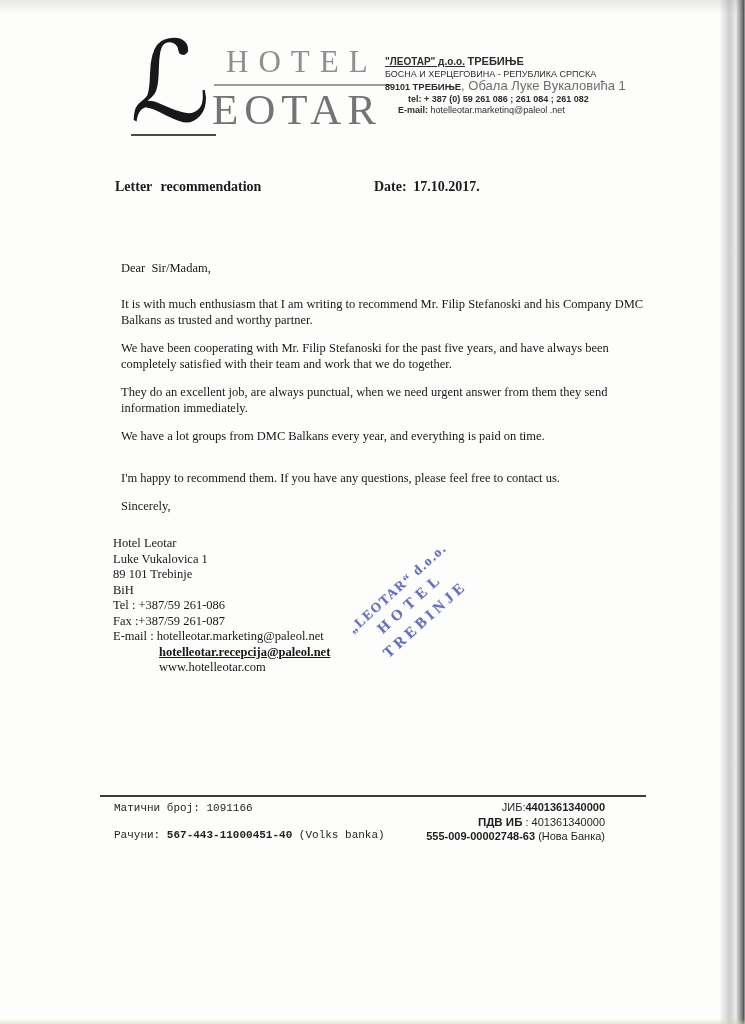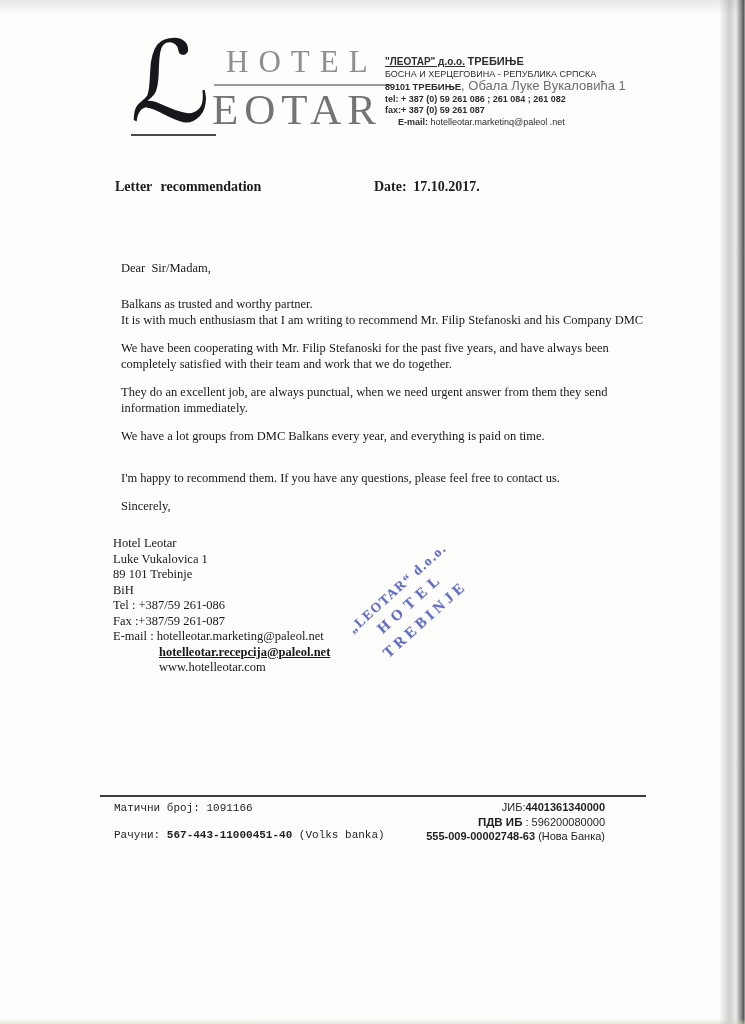--- a/index.html
+++ b/index.html
@@ -25,21 +25,21 @@
   .logo-rule2{position:absolute;left:131px;top:134px;width:85px;height:2px;background:#4a4a4a;}
 
   
   .hq{position:absolute;left:385px;top:56px;width:270px;
     font-family:"Liberation Sans",sans-serif;font-size:9px;line-height:11.5px;color:#2d2d2d;}
   .hq .l1a{font-size:10px;font-weight:bold;text-decoration:underline;}
   .hq .l1b{font-size:11px;font-weight:bold;}
   .hq .zip{font-weight:bold;}
   .hq .city{font-weight:bold;font-size:9.5px;}
   .hq .street{color:#6d6d6d;font-size:13px;text-align:center;}
-  .hq .semi{font-weight:600;}
+  .hq .semi{font-weight:600;margin-left:23px;}
   .hq .email-label{font-weight:bold;margin-left:13px;}
 
   
   .subject{position:absolute;left:115px;top:179px;font-size:14px;font-weight:bold;word-spacing:5px;}
   .date{position:absolute;left:374px;top:179px;font-size:14px;font-weight:bold;word-spacing:3px;}
 
   
   .bt{position:absolute;left:113px;top:260px;font-size:12.5px;line-height:16px;color:#181818;}
   .bt .line{white-space:nowrap;}
   .bt .para{margin:0 0 12px 8px;}
@@ -89,35 +89,34 @@
     <div>
       <span class="l1a">"ЛЕОТАР" д.о.о.</span>
       <span class="l1b">ТРЕБИЊЕ</span>
     </div>
     <div>БОСНА И ХЕРЦЕГОВИНА - РЕПУБЛИКА СРПСКА</div>
     <div>
       <span class="zip">89101</span>
       <span class="city">ТРЕБИЊЕ</span><span class="street">, Обала Луке Вукаловића 1</span>
     </div>
     <div class="semi">tel: + 387 (0) 59 261 086 ; 261 084 ; 261 082</div>
-    <div class="semi">fax:+ 387 (0) 59 261 087</div>
     <div>
       <span class="email-label">E-mail:</span>
       <span>hotelleotar.marketinq@paleol .net</span>
     </div>
   </div>
 
   <div class="subject">Letter recommendation</div>
   <div class="date">Date: 17.10.2017.</div>
 
   <div class="bt">
     <div class="para salutation">Dear Sir/Madam,</div>
     <div class="para">
+      <div class="line">It is with much enthusiasm that I am writing to recommend Mr. Filip Stefanoski and his Company DMC</div>
       <div class="line">Balkans as trusted and worthy partner.</div>
-      <div class="line">It is with much enthusiasm that I am writing to recommend Mr. Filip Stefanoski and his Company DMC</div>
     </div>
     <div class="para">
       <div class="line">We have been cooperating with Mr. Filip Stefanoski for the past five years, and have always been</div>
       <div class="line">completely satisfied with their team and work that we do together.</div>
     </div>
     <div class="para">
       <div class="line">They do an excellent job, are always punctual, when we need urgent answer from them they send</div>
       <div class="line">information immediately.</div>
     </div>
     <div class="para para-gap">
@@ -158,21 +157,21 @@
       <span class="b">567-443-11000451-40</span>
       <span>(Volks banka)</span>
     </div>
   </div>
   <div class="f-right">
     <div>
       <span>ЈИБ:</span><span class="b">4401361340000</span>
     </div>
     <div>
       <span class="pdv-label">ПДВ ИБ</span>
-      <span>: 596200080000</span>
+      <span>: 401361340000</span>
     </div>
     <div>
       <span class="b">555-009-00002748-63</span>
       <span>(Нова Банка)</span>
     </div>
   </div>
 
 </div>
 
 </body></html>

